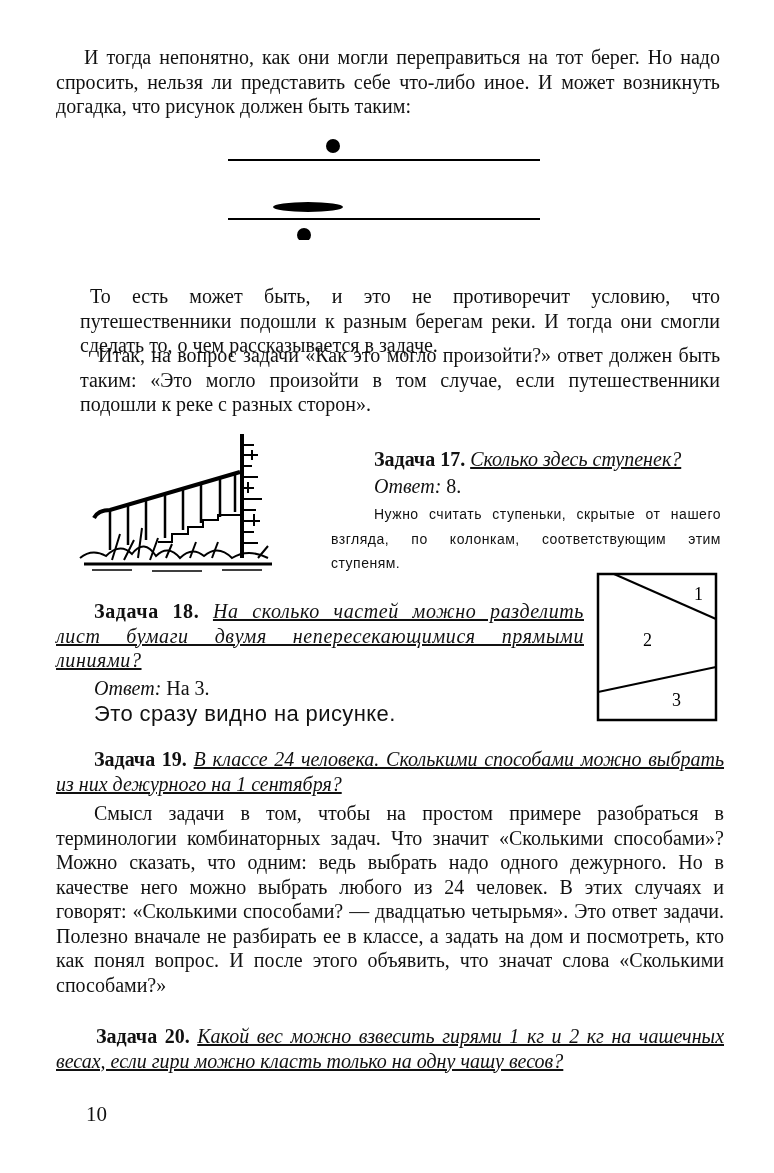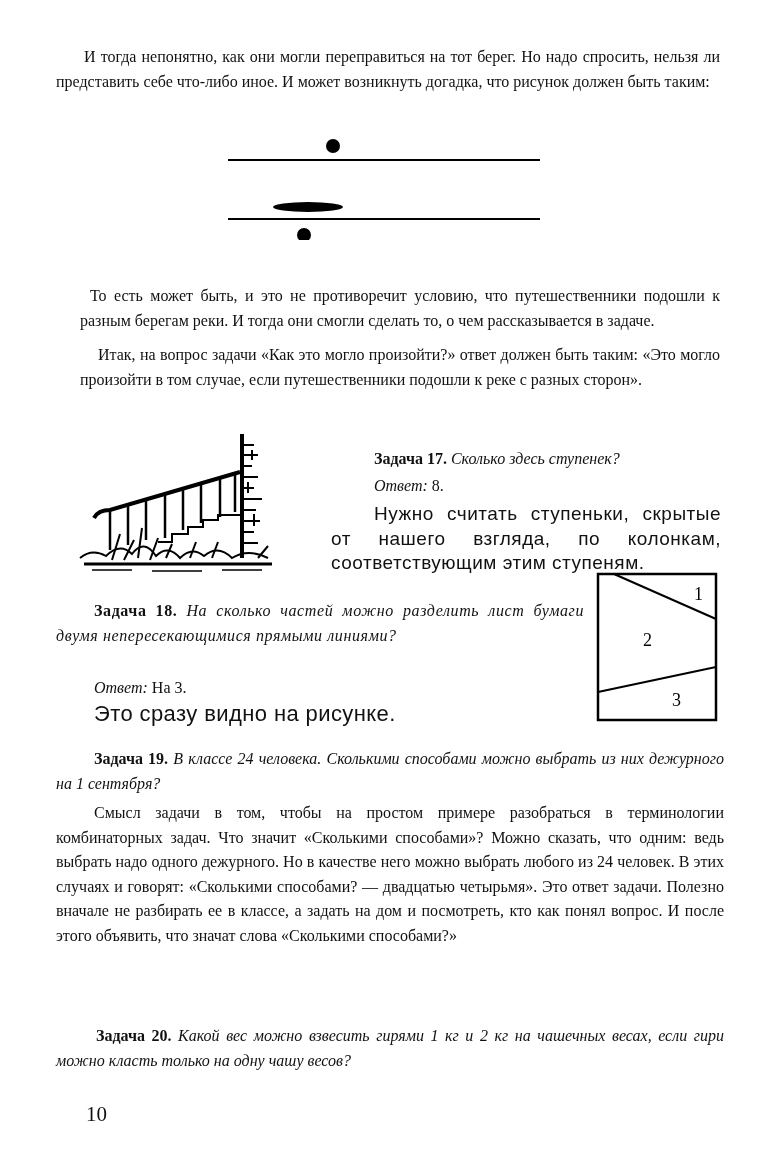--- a/index.html
+++ b/index.html
@@ -1,22 +1,22 @@
 <!DOCTYPE html>
 <html><head>
 <meta charset="utf-8">
 <style>
   html, body { margin: 0; padding: 0; background: #ffffff; }
   body { width: 774px; height: 1173px; position: relative; overflow: hidden;
          font-family: "Liberation Serif", "DejaVu Serif", serif; color: #111; }
-  .p { position: absolute; font-size: 16px; line-height: 24.5px; text-align: justify;
+  .p { position: absolute; font-size: 20px; line-height: 24.5px; text-align: justify;
        text-align-last: auto; }
   .indent { text-indent: 28px; }
   .b { font-weight: bold; }
-  .i { font-style: italic; }
+  .i { font-style: italic; text-decoration: underline; }
   .ans { font-style: italic; margin-top: 21px; }
   svg { position: absolute; }
   .pagenum { position: absolute; left: 86px; top: 1102px; font-size: 21px; }
 </style>
 </head>
 <body>
 
 <div class="p indent" style="left:56px; top:45px; width:664px;">И тогда непонятно, как они могли переправиться на тот берег. Но надо спросить, нельзя ли представить себе что-либо иное. И может возникнуть догадка, что рисунок должен быть таким:</div>
 
 <svg width="340" height="110" style="left:220px; top:130px;" viewBox="0 0 340 110">
@@ -73,21 +73,21 @@
 </svg>
 
 <div class="p" style="left:374px; top:447px; width:350px;">
   <span class="b">Задача 17.</span>
   <span class="i">Сколько здесь ступенек?</span>
 </div>
 <div class="p" style="left:374px; top:474px; width:350px;">
   <span class="ans">Ответ:</span>
   <span>8.</span>
 </div>
-<div class="p" style="left:331px; top:502px; width:390px; text-indent:43px; font-family:'Liberation Sans','DejaVu Sans',sans-serif; font-size:19px; letter-spacing:0.5px;">Нужно считать ступеньки, скрытые от нашего взгляда, по колонкам, соответствующим этим ступеням.</div>
+<div class="p" style="left:331px; top:502px; width:390px; text-indent:43px; font-family:'Liberation Sans','DejaVu Sans',sans-serif; font-size:14px; letter-spacing:0.5px;">Нужно считать ступеньки, скрытые от нашего взгляда, по колонкам, соответствующим этим ступеням.</div>
 
 <svg width="130" height="155" style="left:594px; top:570px;" viewBox="0 0 130 155">
   <rect x="4" y="4" width="118" height="146" fill="none" stroke="#000" stroke-width="2.5"></rect>
   <line x1="20" y1="4" x2="122" y2="49" stroke="#000" stroke-width="2"></line>
   <line x1="4" y1="122" x2="122" y2="97" stroke="#000" stroke-width="2"></line>
   <text x="100" y="30" font-size="18" font-family="Liberation Serif, serif">1</text>
   <text x="49" y="76" font-size="18" font-family="Liberation Serif, serif">2</text>
   <text x="78" y="136" font-size="18" font-family="Liberation Serif, serif">3</text>
 </svg>
 

